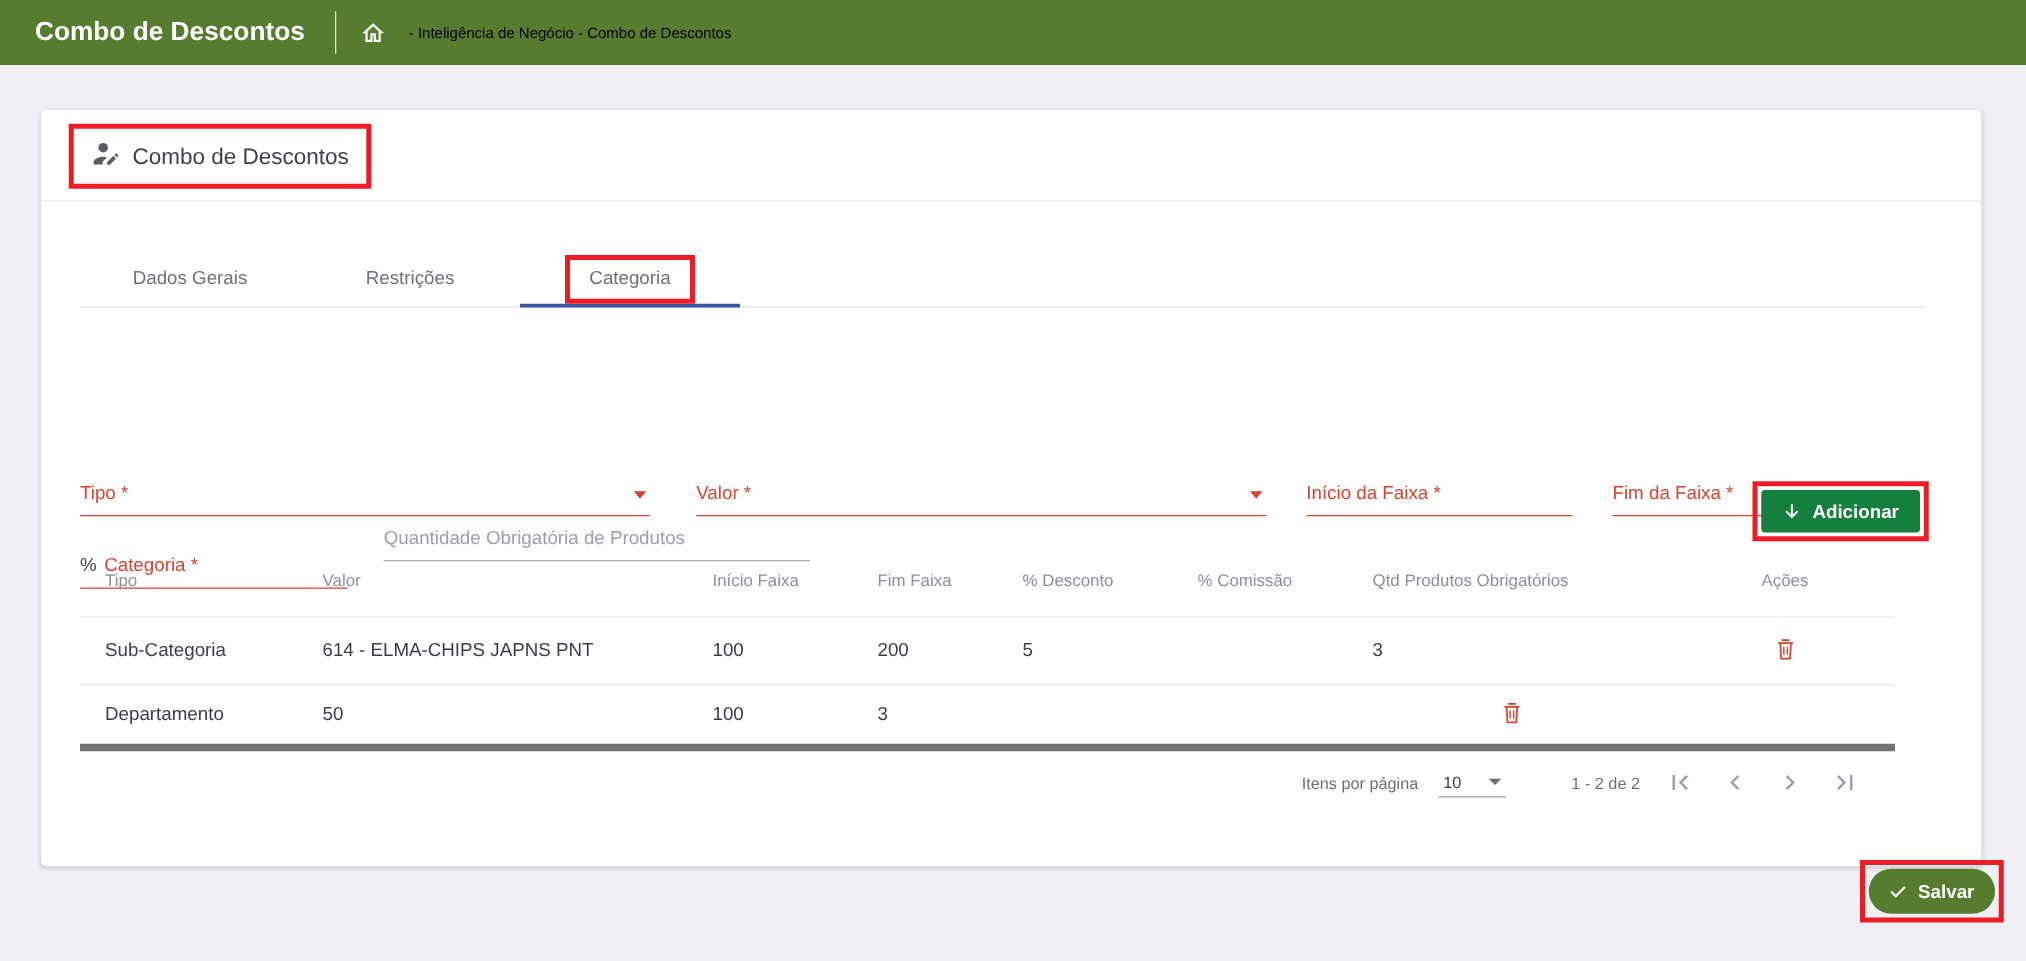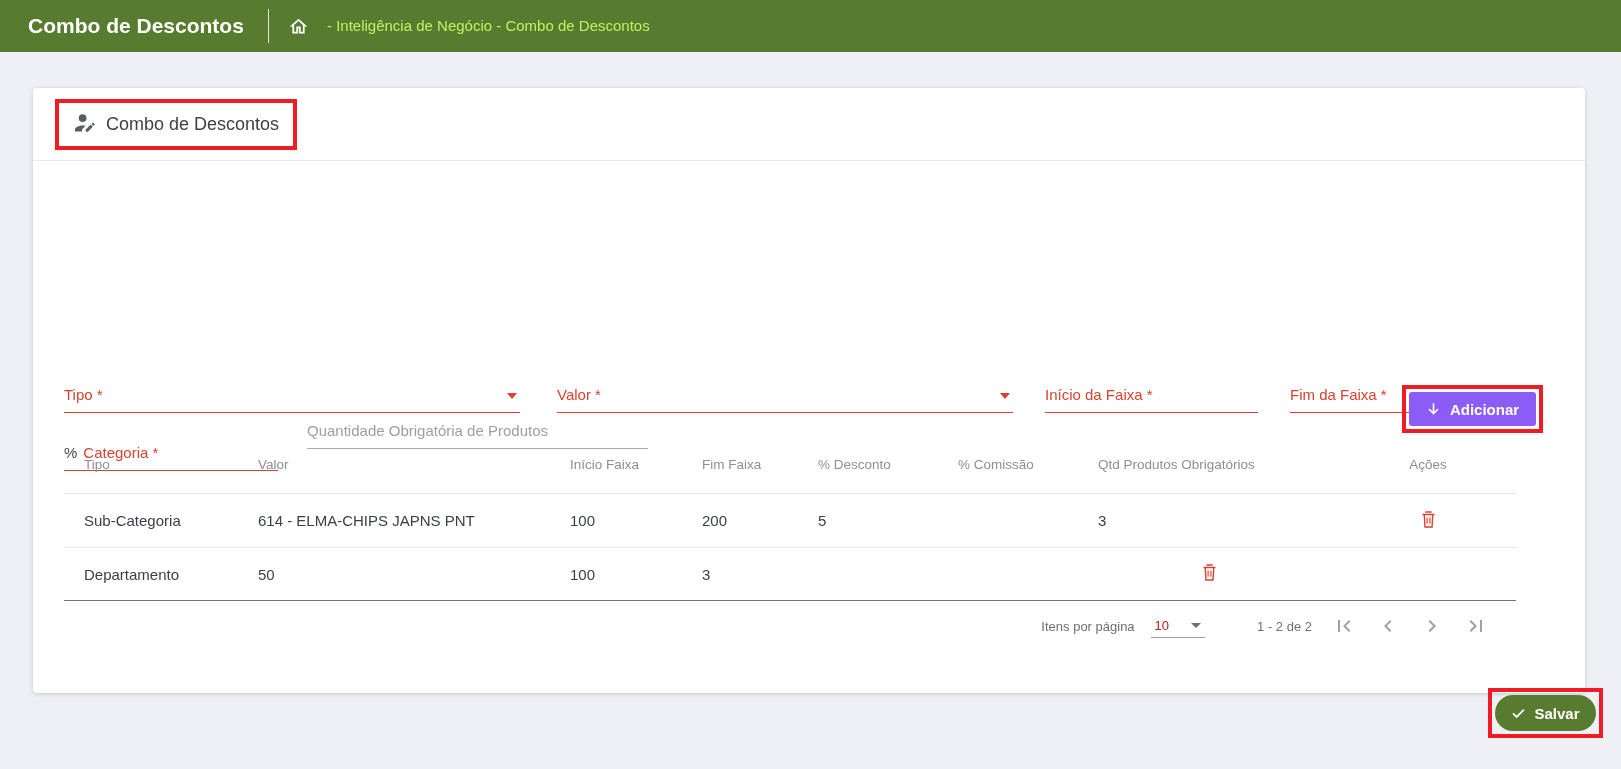--- a/index.html
+++ b/index.html
@@ -8,21 +8,21 @@
 
   
   .topbar { position:absolute; left:0; top:0; width:1621px; height:52px;
     background:#587c2f; display:flex; align-items:center; }
   .topbar-title { position:absolute; left:28px; top:0; line-height:52px;
     color:#fff; font-size:21px; font-weight:bold; }
   .topbar-divider { position:absolute; left:268px; top:9px; width:1px; height:34px;
     background:rgba(255,255,255,.8); }
   .home-icon { position:absolute; left:288px; top:16px; width:21px; height:21px; cursor:pointer; }
   .breadcrumb { position:absolute; left:327px; top:0; line-height:52px;
-    color:#bef264; font-size:15px; }
+    color:#000000; font-size:12px; }
 
   
   .card { position:absolute; left:33px; top:88px; width:1552px; height:605px;
     background:#fff; border-radius:4px; box-shadow:0 1px 4px rgba(0,0,0,.18); }
 
   .annot { border:4px solid #ee1c25; }
 
   .title-box { position:absolute; left:22px; top:11px; display:inline-flex;
     align-items:center; gap:10px; padding:8px 14px; background:#fff; }
   .title-box .ttl { font-size:18px; color:#3e4247; }
@@ -57,44 +57,44 @@
   .f-desc .prefix { color:#45484d; }
   .sel-arrow { position:absolute; right:3px; bottom:13px; width:0; height:0;
     border-left:5.5px solid transparent; border-right:5.5px solid transparent;
     border-top:6px solid #d6432f; }
   .f-qtd input { border:0; outline:0; width:100%; font-size:15px;
     font-family:"Liberation Sans",sans-serif; color:#3e4247; background:transparent; }
   .f-qtd input::placeholder { color:#9aa0a6; opacity:1; }
 
   
   .add-annot { position:absolute; left:1369px; top:297px; padding:3px; }
-  .btn-add { width:127px; height:34px; background:#8b5cf6; color:#fff; border:0;
+  .btn-add { width:127px; height:34px; background:#15803d; color:#fff; border:0;
     border-radius:3px; font-size:15px; font-weight:bold; display:flex;
     align-items:center; justify-content:center; gap:9px; cursor:pointer;
     font-family:"Liberation Sans",sans-serif; }
 
   
   .tbl { position:absolute; left:31px; top:348px; width:1452px; }
   .trow { display:grid;
     grid-template-columns:174px 312px 132px 116px 140px 140px 262px 176px;
     align-items:center; }
   .thead { height:57px; color:#8a9097; font-size:13.5px; }
   .tdata { height:54px; color:#3b3f46; font-size:15px; border-top:1px solid #e7e7e7; }
-  .tbl .last { border-bottom:1px solid #737373; }
+  .tbl .last { border-bottom:6px solid #737373; }
   .cell { padding-left:20px; overflow:hidden; white-space:nowrap; }
   .cell.center { padding-left:0; text-align:center; }
   .trash-btn { background:none; border:0; cursor:pointer; width:100%; height:24px; }
 
   
   .paginator { position:absolute; left:31px; top:513px; width:1452px; height:50px;
     display:flex; align-items:center; justify-content:flex-end; padding-right:28px;
     font-size:13px; color:#6b7077; }
   .pp-label { margin-right:16px; }
   .pp-select { display:flex; align-items:center; gap:22px; padding:3px 4px 4px 4px;
-    border-bottom:1px solid #9aa0a6; color:#b91c1c; cursor:pointer; margin-right:52px; }
+    border-bottom:1px solid #9aa0a6; color:#404040; cursor:pointer; margin-right:52px; }
   .pp-select .caret { width:0; height:0; border-left:5px solid transparent;
     border-right:5px solid transparent; border-top:5.5px solid #6b7077; }
   .pp-range { }
   .nav-btn { background:none; border:0; width:24px; height:24px; padding:0;
     margin-left:20px; cursor:pointer; }
   .nav-btn svg { display:block; }
 
   
   .save-annot { position:absolute; left:1488px; top:688px; padding:3px; }
   .btn-save { width:101px; height:36px; background:#587c2f; color:#ffffff; border:0;
@@ -125,20 +125,27 @@
         <path d="M2 19.5c0-2.9 4.7-4.5 8-4.5 1.1 0 2.2.16 3.2.45l-3.7 3.65v2.4H2z"></path>
         <path d="M13.3 21.6v-2.2l5.2-5.2 2.2 2.2-5.2 5.2z"></path>
         <path d="M21.5 15.6l-2.2-2.2.9-.9c.3-.3.85-.3 1.15 0l1.05 1.05c.3.3.3.85 0 1.15z"></path>
       </svg>
     </span>
     <span class="ttl">Combo de Descontos</span>
   </div>
 
   <div class="card-divider"></div>
 
+  <div class="tabs">
+    <div class="tab t0">Dados Gerais</div>
+    <div class="tab t1">Restrições</div>
+    <div class="tab t2">Categoria</div>
+    <div class="ink-bar"></div>
+    <div class="tab-annot annot"></div>
+  </div>
 
   <div class="ffield req row1 f-tipo">
     <span>Tipo *</span>
     <span class="sel-arrow"></span>
   </div>
   <div class="ffield req row1 f-valor">
     <span>Valor *</span>
     <span class="sel-arrow"></span>
   </div>
   <div class="ffield req row1 f-fim">

